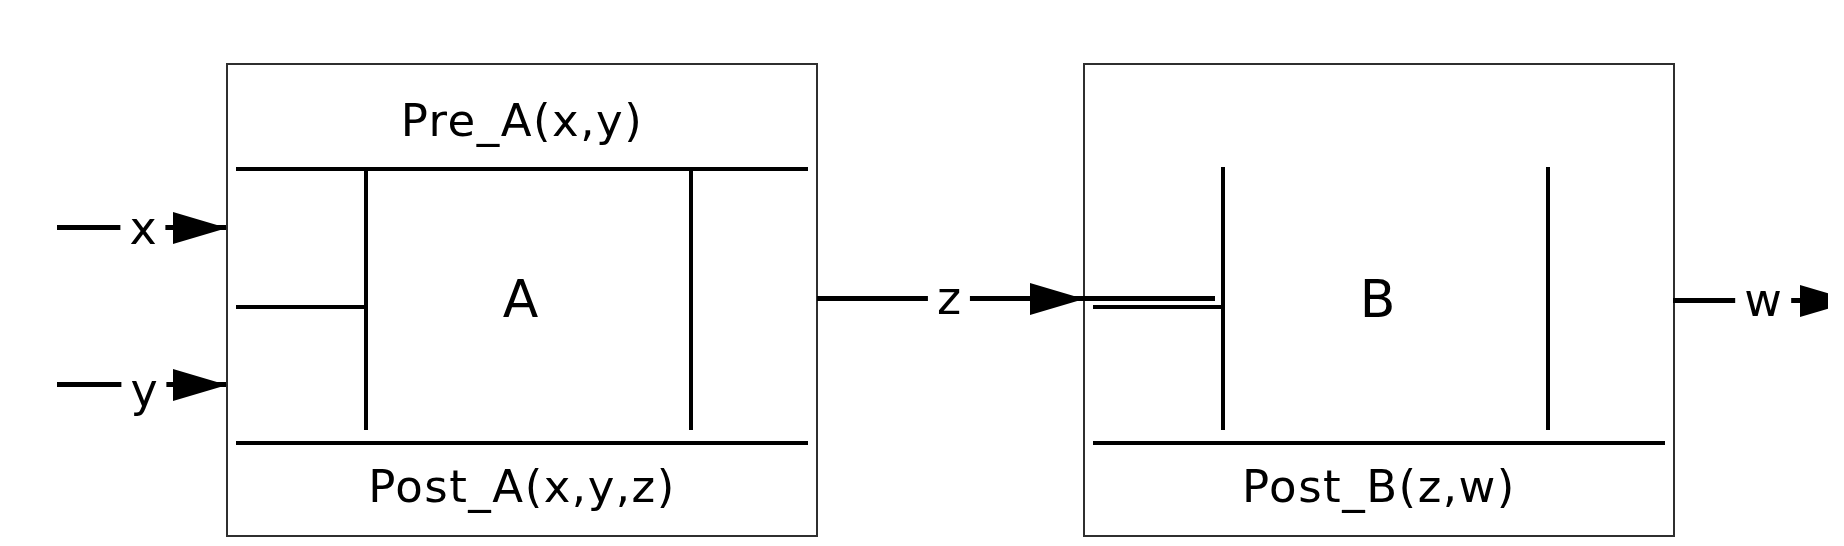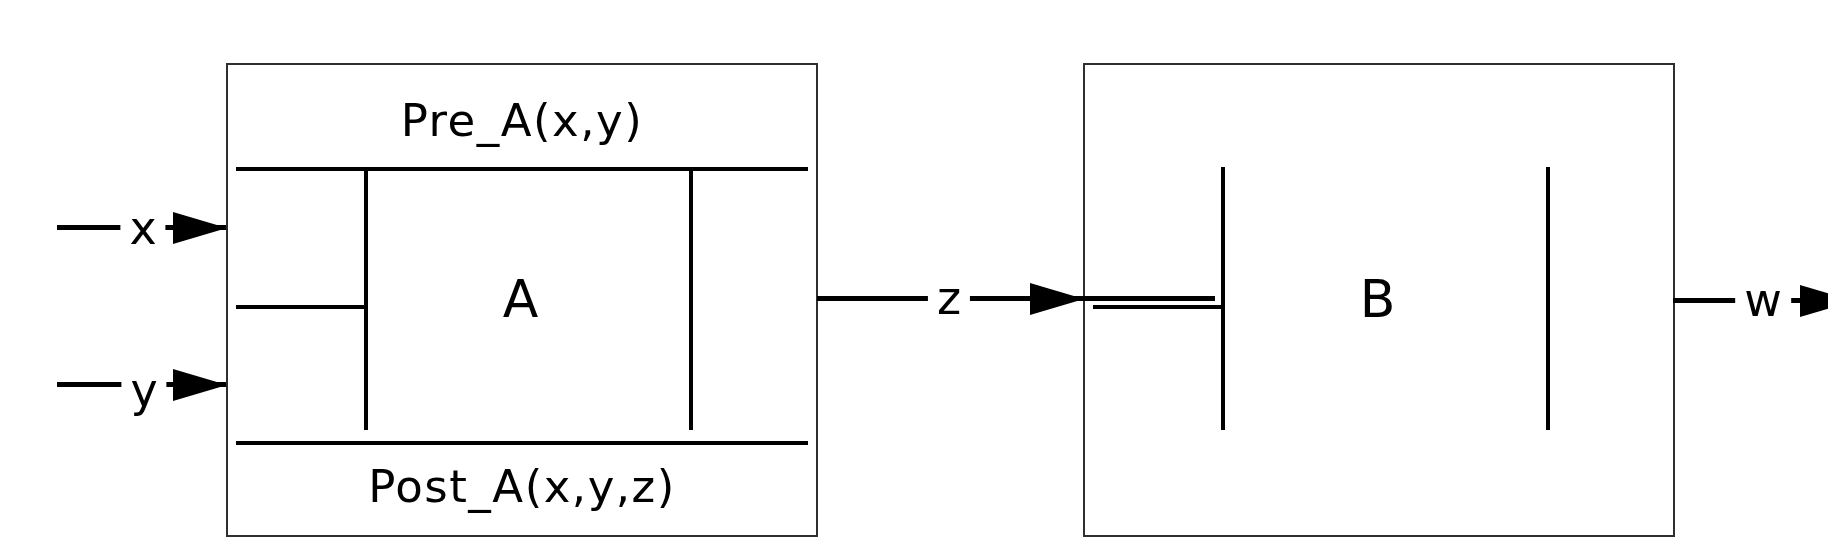--- a/index.html
+++ b/index.html
@@ -140,20 +140,23 @@
     <div class="post-band">
       <span class="band-label">Post_A(x,y,z)</span>
     </div>
   </div>
 
   <div class="block block-b">
     <div class="inner-vline left"></div>
     <div class="inner-vline right"></div>
     <div class="port-divider"></div>
     <div class="component-name">B</div>
+    <div class="post-band">
+      <span class="band-label">Post_B(z,w)</span>
+    </div>
   </div>
 
   <div class="wire wire-x"></div>
   <div class="arrowhead ah-x"></div>
   <span class="wire-label wl-x">x</span>
 
   <div class="wire wire-y"></div>
   <div class="arrowhead ah-y"></div>
   <span class="wire-label wl-y">y</span>
 

